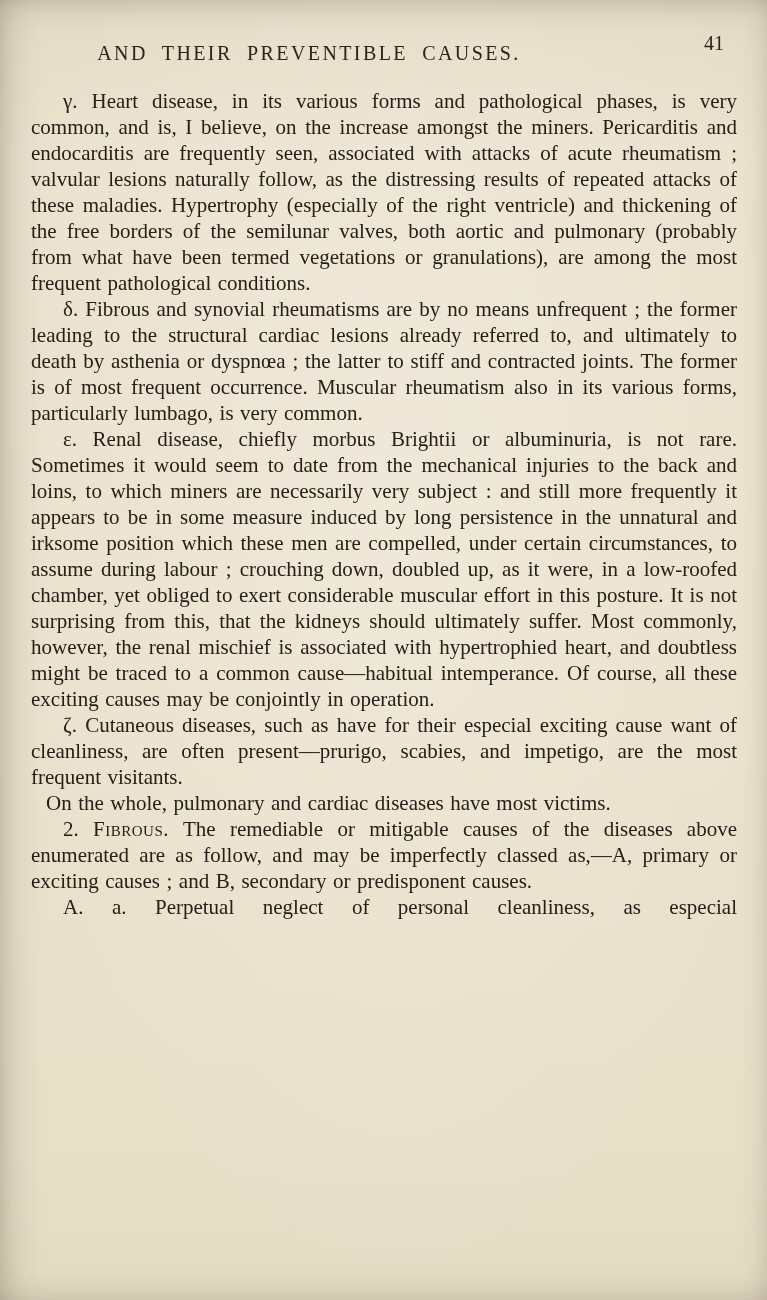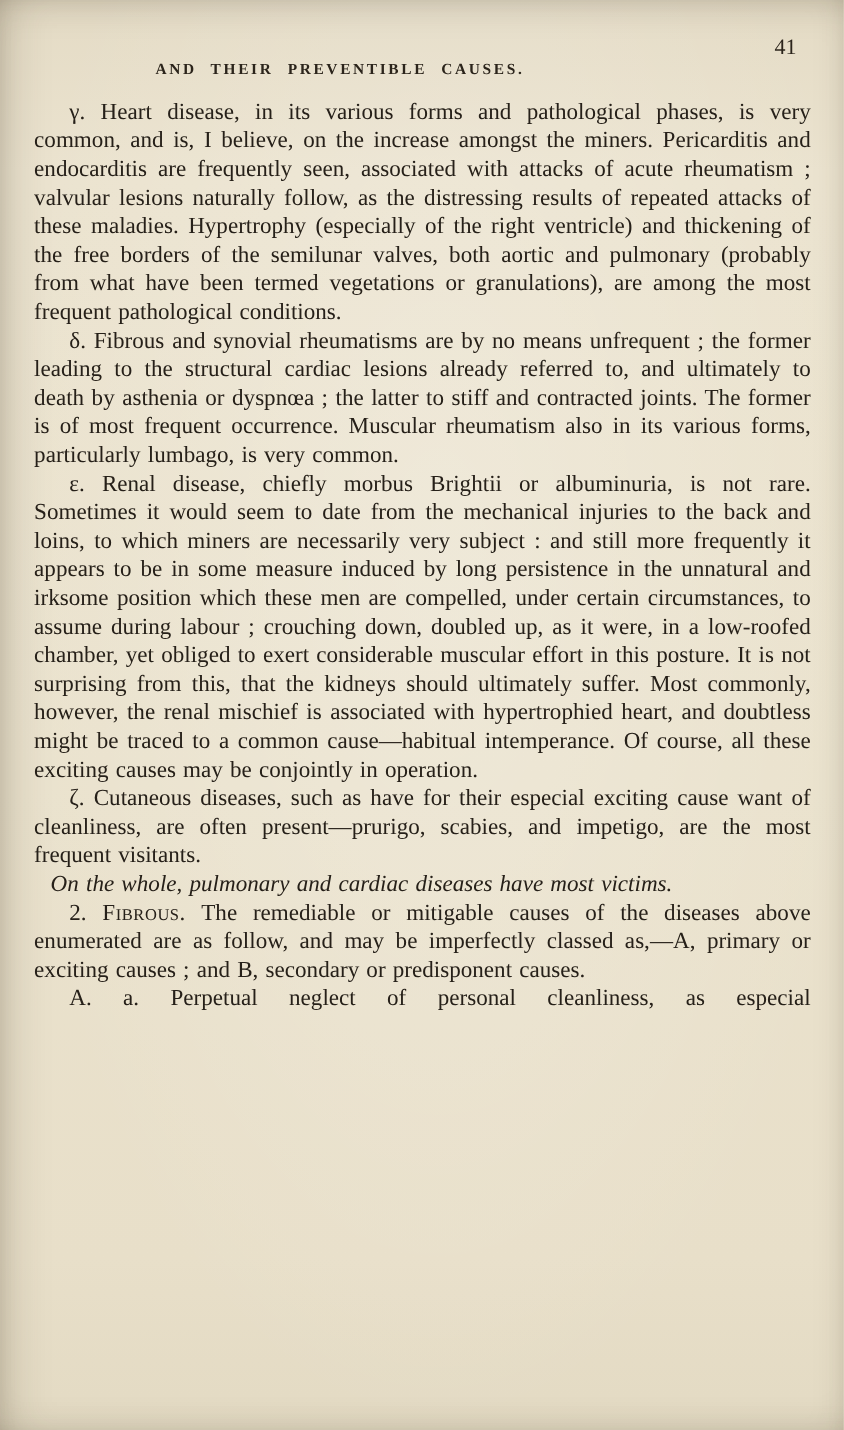--- a/index.html
+++ b/index.html
@@ -34,24 +34,24 @@
   .header-row {
     position: relative;
     height: 32px;
     margin-bottom: 20px;
   }
 
   .running-head {
     position: absolute;
     left: 0;
     right: 150px;
-    top: 20px;
+    top: 6px;
     text-align: center;
-    font-weight: bold;
-    font-size: 14px;
+    font-weight: normal;
+    font-size: 20px;
     letter-spacing: 2.4px;
     word-spacing: 7px;
     color: #2b241b;
   }
 
   .page-num {
     position: absolute;
     right: 13px;
     top: -4px;
     font-size: 20px;
@@ -64,21 +64,21 @@
     word-spacing: 0.06em;
   }
 
   .body-text p {
     text-align: justify;
     margin: 0;
   }
 
   .indent-none   { text-indent: 0; }
   .indent-normal { text-indent: 32px; }
-  .indent-small  { text-indent: 15px; font-style: italic; }
+  .indent-small  { text-indent: 15px; }
 
   .last-justify  { text-align-last: justify; }
 
   .it { }
   .sc { font-variant: small-caps; letter-spacing: 0.5px; }
 </style>
 </head>
 <body>
 
 <div class="page">

